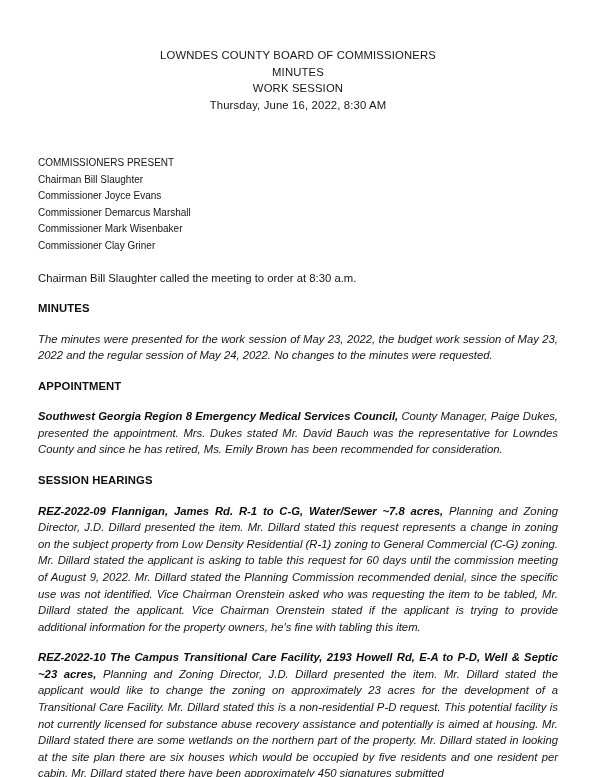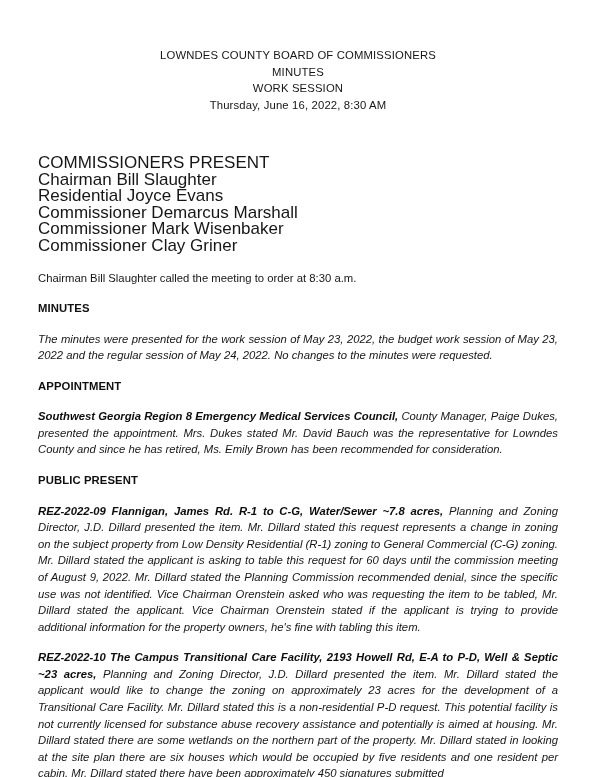--- a/index.html
+++ b/index.html
@@ -29,21 +29,21 @@
     letter-spacing: 0.15px;
     color: #161616;
   }
   .title-line {
     display: block;
     white-space: nowrap;
   }
   .spacer-after-title { height: 42px; }
 
   .present-block {
-    font-size: 17px;
+    font-size: 10px;
     line-height: 16.6px;
     color: #161616;
   }
   .present-line { display: block; white-space: nowrap; }
 
   .spacer-sm { height: 15px; }
   .spacer-para { height: 14px; }
 
   .body-line {
     font-size: 11.3px;
@@ -88,21 +88,21 @@
     <span class="title-line">MINUTES</span>
     <span class="title-line">WORK SESSION</span>
     <span class="title-line">Thursday, June 16, 2022, 8:30 AM</span>
   </div>
 
   <div class="spacer-after-title"></div>
 
   <div class="present-block">
     <span class="present-line">COMMISSIONERS PRESENT</span>
     <span class="present-line">Chairman Bill Slaughter</span>
-    <span class="present-line">Residential Joyce Evans</span>
+    <span class="present-line">Commissioner Joyce Evans</span>
     <span class="present-line">Commissioner Demarcus Marshall</span>
     <span class="present-line">Commissioner Mark Wisenbaker</span>
     <span class="present-line">Commissioner Clay Griner</span>
   </div>
 
   <div class="spacer-sm"></div>
 
   <div class="body-line">Chairman Bill Slaughter called the meeting to order at 8:30 a.m.</div>
 
   <div class="spacer-para"></div>
@@ -116,21 +116,21 @@
   <div class="spacer-para"></div>
 
   <div class="section-head">APPOINTMENT</div>
 
   <div class="spacer-para"></div>
 
   <p class="para"><span class="lead">Southwest Georgia Region 8 Emergency Medical Services Council,</span><span> County Manager, Paige Dukes, presented the appointment.  Mrs. Dukes stated Mr. David Bauch was the representative for Lowndes County and since he has retired, Ms. Emily Brown has been recommended for consideration.</span></p>
 
   <div class="spacer-para"></div>
 
-  <div class="section-head">PUBLIC PRESENT</div>
+  <div class="section-head">SESSION HEARINGS</div>
 
   <div class="spacer-para"></div>
 
   <p class="para"><span class="lead">REZ-2022-09 Flannigan, James Rd. R-1 to C-G, Water/Sewer ~7.8 acres,</span><span> Planning and Zoning Director, J.D. Dillard presented the item.  Mr. Dillard stated this request represents a change in zoning on the subject property from Low Density Residential (R-1) zoning to General Commercial (C-G) zoning.  Mr. Dillard stated the applicant is asking to table this request for 60 days until the commission meeting of August 9, 2022.  Mr. Dillard stated the Planning Commission recommended denial, since the specific use was not identified.  Vice Chairman Orenstein asked who was requesting the item to be tabled, Mr. Dillard stated the applicant.  Vice Chairman Orenstein stated if the applicant is trying to provide additional information for the property owners, he's fine with tabling this item.</span></p>
 
   <div class="spacer-para"></div>
 
   <p class="para tail-clip"><span class="lead">REZ-2022-10 The Campus Transitional Care Facility, 2193 Howell Rd, E-A to P-D, Well &amp; Septic ~23 acres,</span><span> Planning and Zoning Director, J.D. Dillard presented the item.  Mr. Dillard stated the applicant would like to change the zoning on approximately 23 acres for the development of a Transitional Care Facility.  Mr. Dillard stated this is a non-residential P-D request.  This potential facility is not currently licensed for substance abuse recovery assistance and potentially is aimed at housing.  Mr. Dillard stated there are some wetlands on the northern part of the property.  Mr. Dillard stated in looking at the site plan there are six houses which would be occupied by five residents and one resident per cabin.  Mr. Dillard stated there have been approximately 450 signatures submitted</span></p>
 
 </div>

